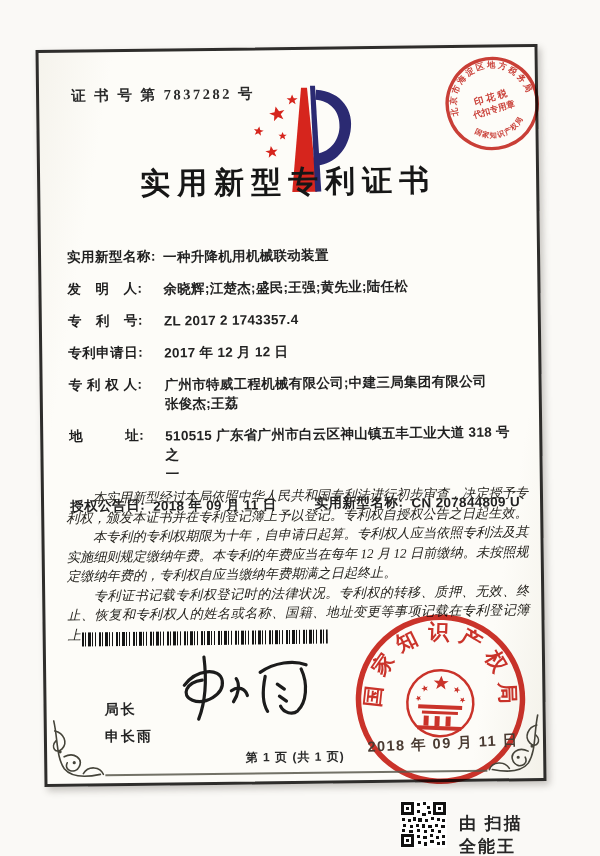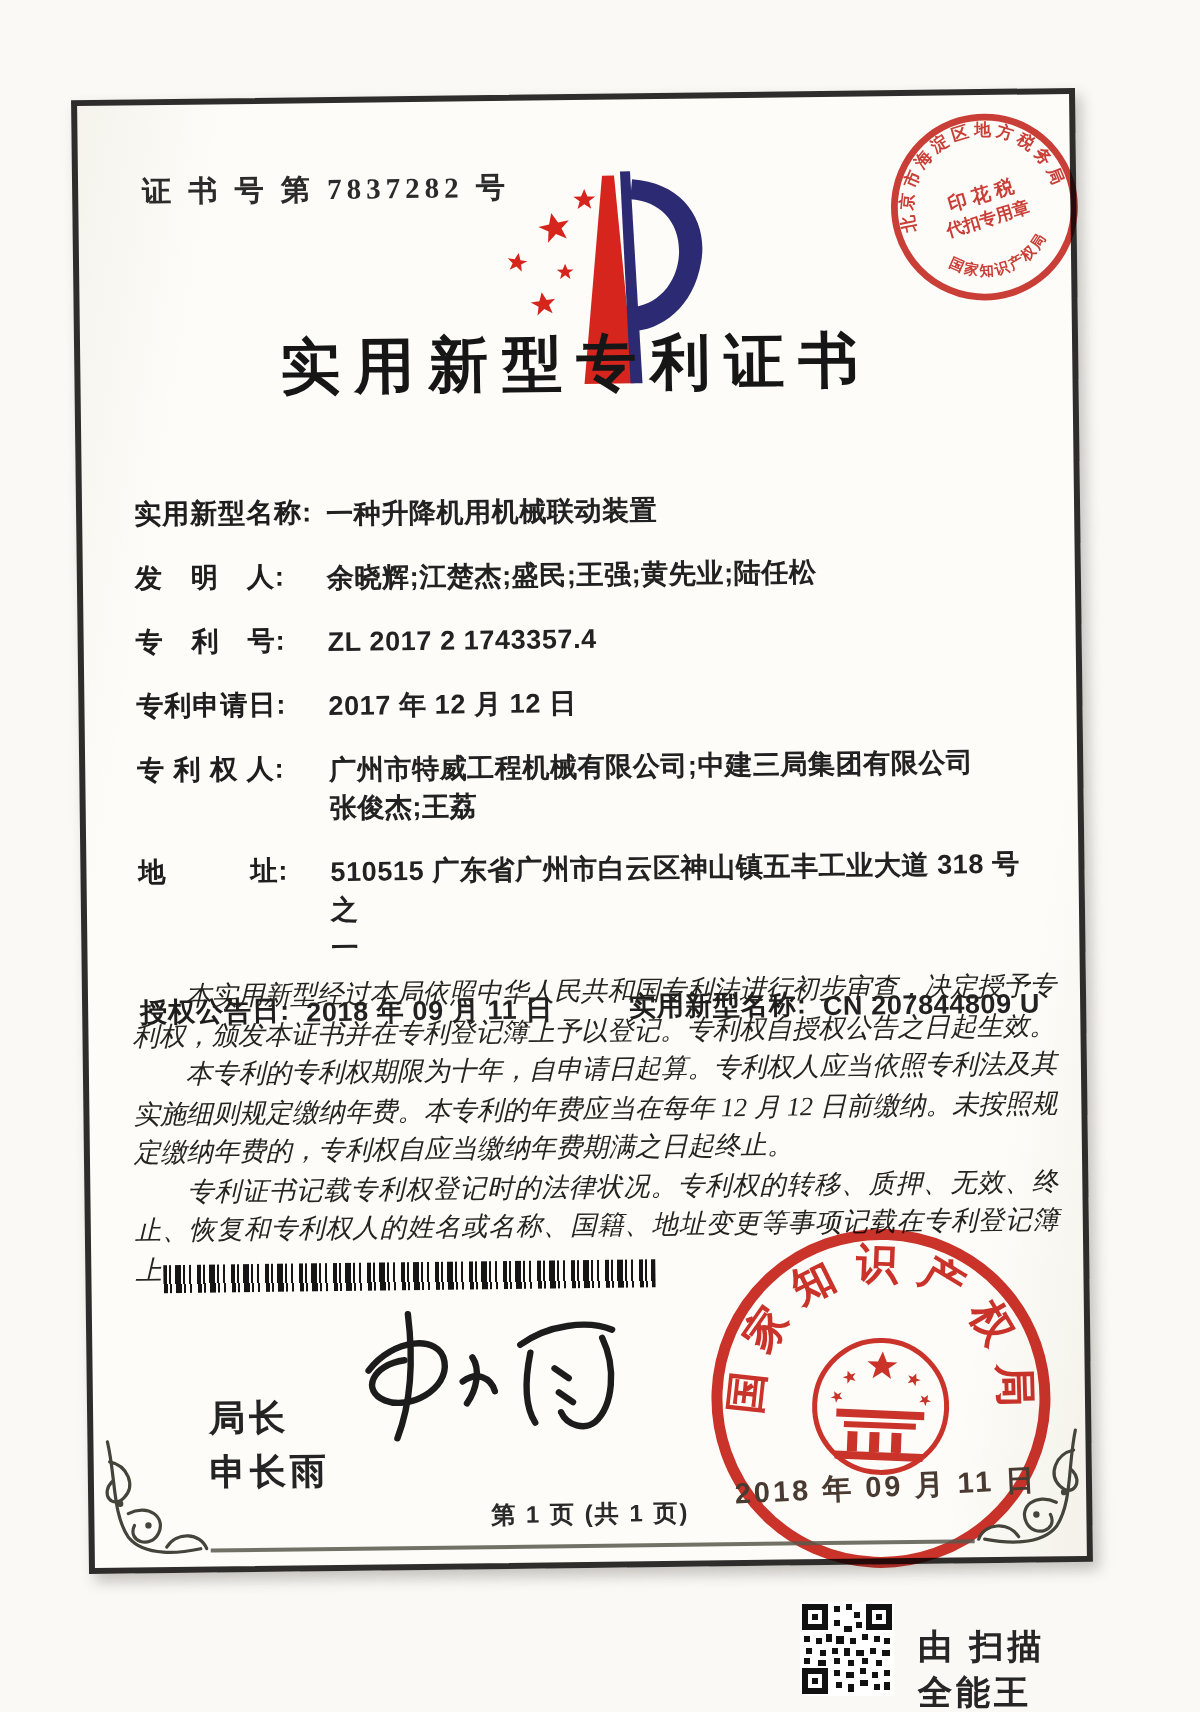--- a/index.html
+++ b/index.html
@@ -60,21 +60,21 @@
   .paras p { text-indent:2em; margin:0; }
   
   .barcode {
     position:absolute; left:36px; top:580px; width:246px; height:14px;
     background:repeating-linear-gradient(90deg,
       #151515 0 2px, #fdfcf8 2px 3px, #151515 3px 4px, #fdfcf8 4px 6px,
       #151515 6px 9px, #fdfcf8 9px 10px, #151515 10px 11px, #fdfcf8 11px 13px,
       #151515 13px 14px, #fdfcf8 14px 17px);
   }
   .signer { position:absolute; left:58px; top:644px; }
-  .signer div { font-size:18px; font-weight:600; color:#242424; line-height:27px; letter-spacing:2px; }
+  .signer div { font-size:14px; font-weight:600; color:#242424; line-height:27px; letter-spacing:2px; }
   .signature { position:absolute; left:118px; top:598px; width:160px; height:90px; }
   .seal {
     position:absolute; left:306px; top:563px; width:176px; height:176px;
     mix-blend-mode:multiply; opacity:.93; transform:rotate(3deg);
   }
   .seal-date {
     position:absolute; left:296px; top:686px; width:200px;
     font-size:14.5px; font-weight:700; color:#4a3b32; letter-spacing:1.5px;
     transform:rotate(-2deg); z-index:6; text-align:center;
   }

